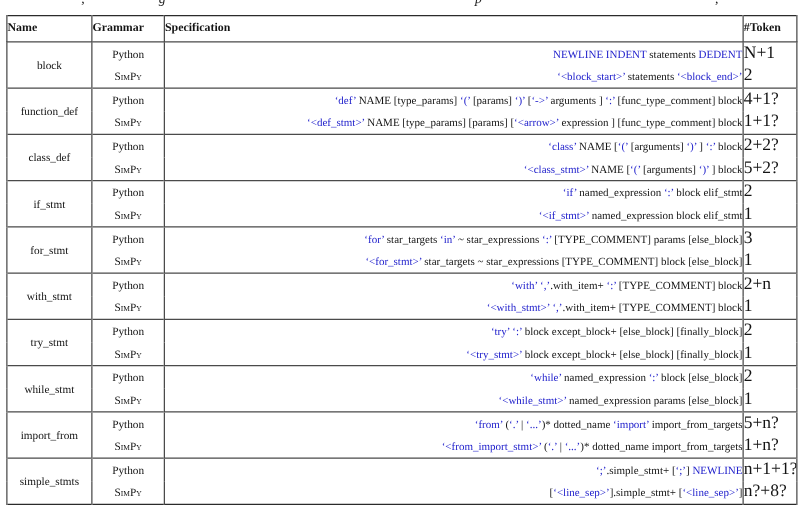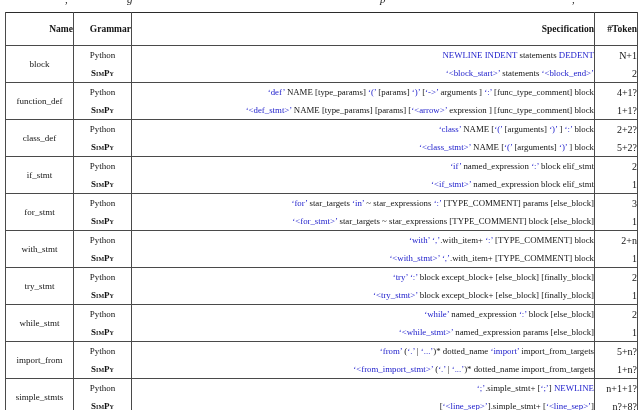--- a/index.html
+++ b/index.html
@@ -11,31 +11,31 @@
   .caption-mark { position: absolute; top: -7px; font-style: italic; font-size: 11px; color: #222; }
   .caption-mark.m0 { left: 65px; }
   .caption-mark.m1 { left: 127px; }
   .caption-mark.m2 { left: 380px; }
   .caption-mark.m3 { left: 572px; }
 
   table.grammar { border-collapse: collapse; table-layout: fixed; margin: 3px 0 0 5px; width: 632px; }
   table.grammar td, table.grammar th { border-left: 1px solid var(--line); border-right: 1px solid var(--line); }
   table.grammar { border: 1.6px solid #2b2b2b; }
 
-  th { font-weight: bold; font-size: 9.5px; height: 33px; text-align: right; border-bottom: 1px solid var(--line); }
+  th { font-weight: bold; font-size: 9.5px; height: 21px; text-align: left; border-bottom: 1px solid var(--line); }
   td { font-size: 8.8px; height: 18.5px; vertical-align: middle; white-space: nowrap; overflow: hidden; }
 
   td.col-name { text-align: center; font-size: 9px; }
   td.col-grammar { text-align: center; font-size: 9px; }
   td.col-spec { text-align: right; padding-left: 4px; }
-  td.col-token { text-align: right; font-size: 10px; }
+  td.col-token { text-align: left; font-size: 14px; }
 
   tr.group-start td { border-top: 1px solid var(--line); margin-top: 23px; }
   .kw { color: var(--blue); }
-  .smallcaps { font-variant: small-caps; font-weight: bold; }
+  .smallcaps { font-variant: small-caps; }
 </style>
 </head>
 <body>
 
 <div class="caption-clip">
   <span class="caption-mark m0">,</span>
   <span class="caption-mark m1">g</span>
   <span class="caption-mark m2">p</span>
   <span class="caption-mark m3">,</span>
 </div>

